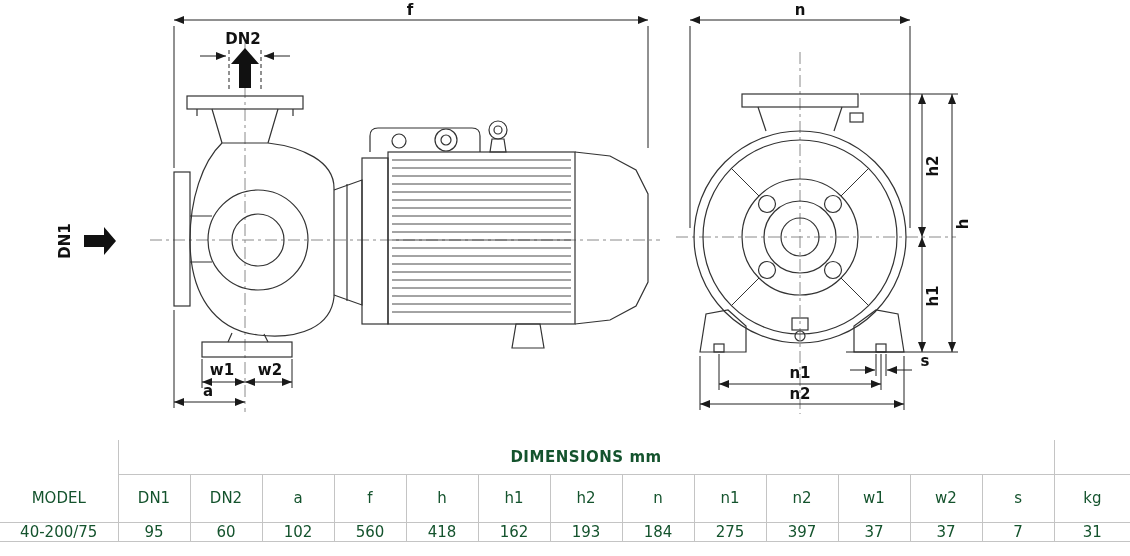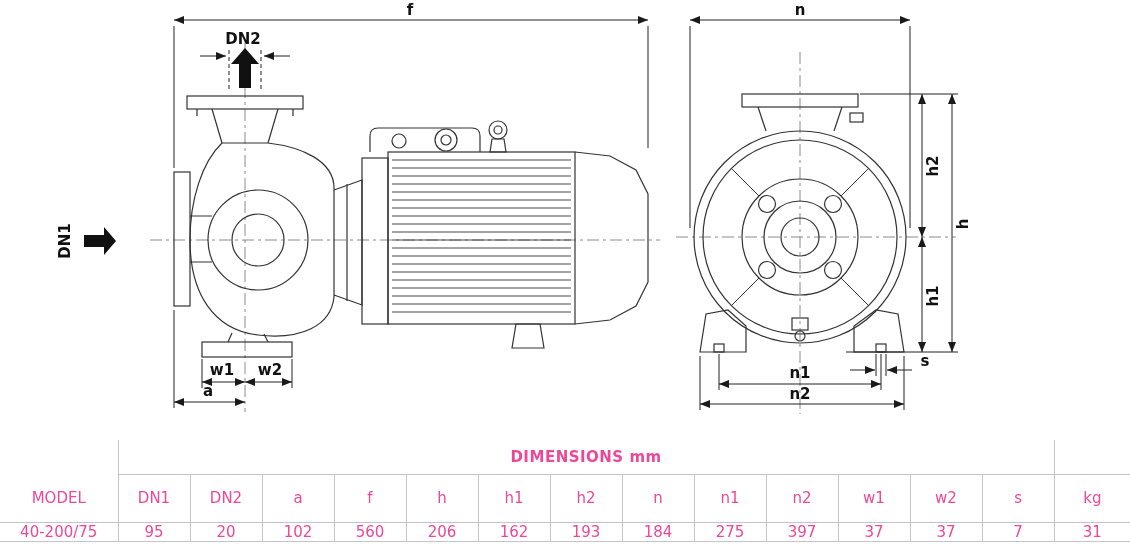--- a/index.html
+++ b/index.html
@@ -1,19 +1,19 @@
 <!DOCTYPE html>
 <html><head>
 <meta charset="utf-8">
 <style>
   html,body{margin:0;padding:0;background:#fff;width:1130px;height:556px;overflow:hidden;
     font-family:"DejaVu Sans", sans-serif;}
   .drawing-wrap{width:1130px;height:440px;}
   svg text{font-family:"DejaVu Sans", sans-serif;font-size:15px;font-weight:bold;fill:#111;}
-  table.dims{border-collapse:collapse;table-layout:fixed;width:1130px;font-size:15px;color:#ec4899;}
+  table.dims{border-collapse:collapse;table-layout:fixed;width:1130px;font-size:15px;color:#14532d;}
   table.dims td{text-align:center;vertical-align:middle;padding:0;}
   .bL{border-left:1px solid #c4c4c4;}
   .bB{border-bottom:1px solid #c4c4c4;}
   .bold{font-weight:normal;}
   tr.r1{height:34px;}
   tr.r2{height:48px;}
   tr.r3{height:16px;}
   .title-cell{font-weight:bold;letter-spacing:.5px;}
 </style>
 </head>
@@ -207,24 +207,24 @@
     <td class="bL bB">n1</td>
     <td class="bL bB">n2</td>
     <td class="bL bB">w1</td>
     <td class="bL bB">w2</td>
     <td class="bL bB">s</td>
     <td class="bL bB bold">kg</td>
   </tr>
   <tr class="r3">
     <td class="bB bold">40-200/75</td>
     <td class="bL bB">95</td>
-    <td class="bL bB">20</td>
+    <td class="bL bB">60</td>
     <td class="bL bB">102</td>
     <td class="bL bB">560</td>
-    <td class="bL bB">206</td>
+    <td class="bL bB">418</td>
     <td class="bL bB">162</td>
     <td class="bL bB">193</td>
     <td class="bL bB">184</td>
     <td class="bL bB">275</td>
     <td class="bL bB">397</td>
     <td class="bL bB">37</td>
     <td class="bL bB">37</td>
     <td class="bL bB">7</td>
     <td class="bL bB bold">31</td>
   </tr>

